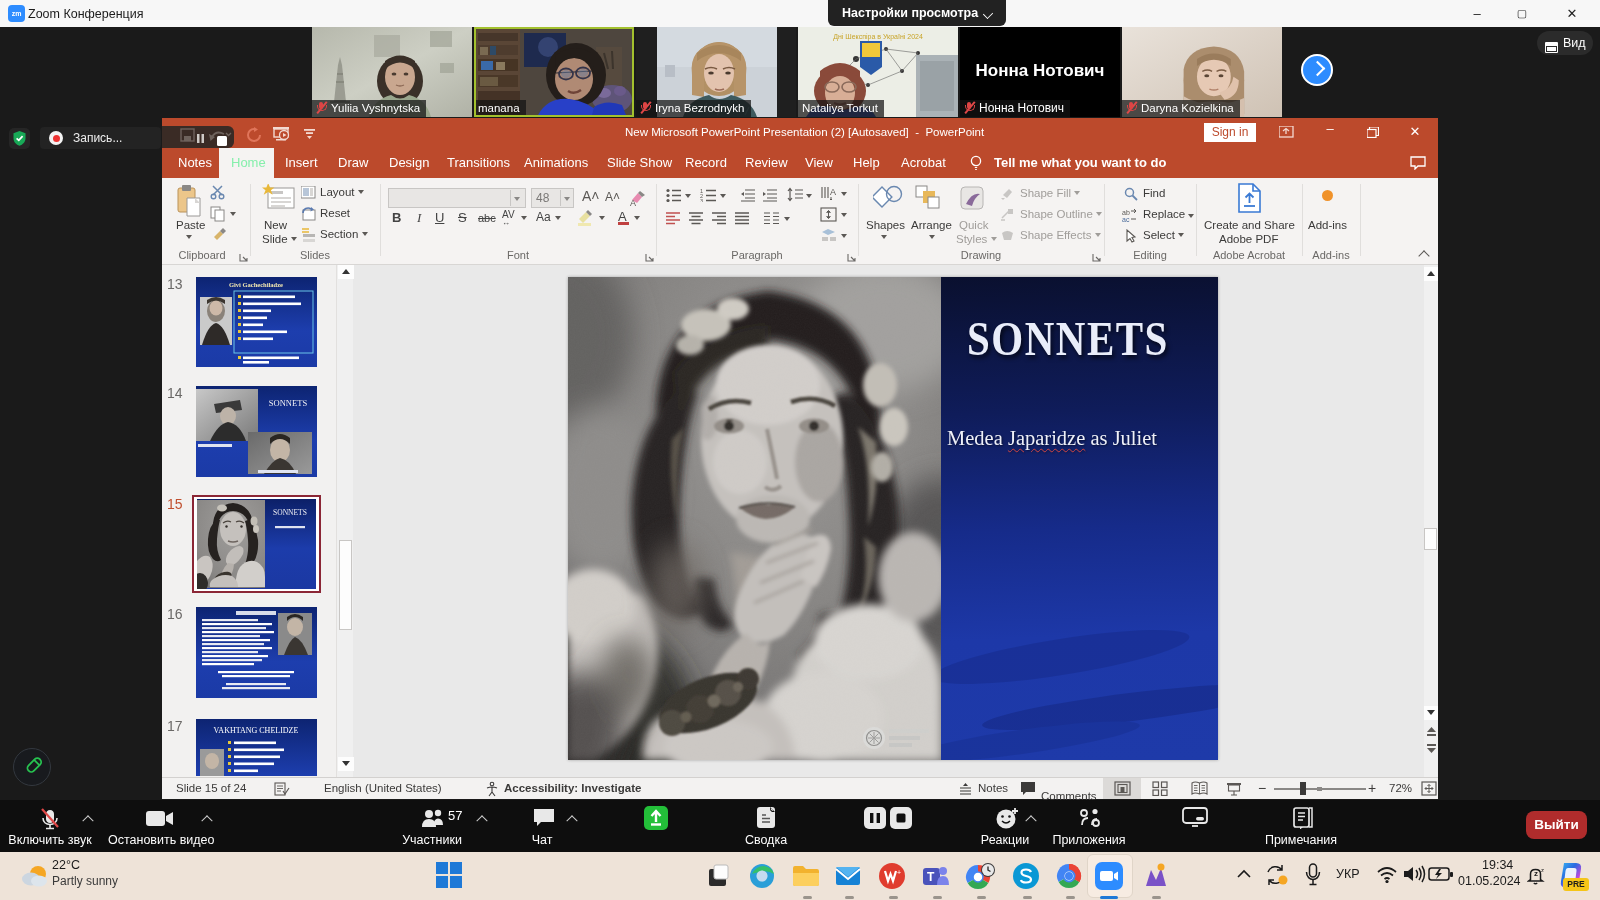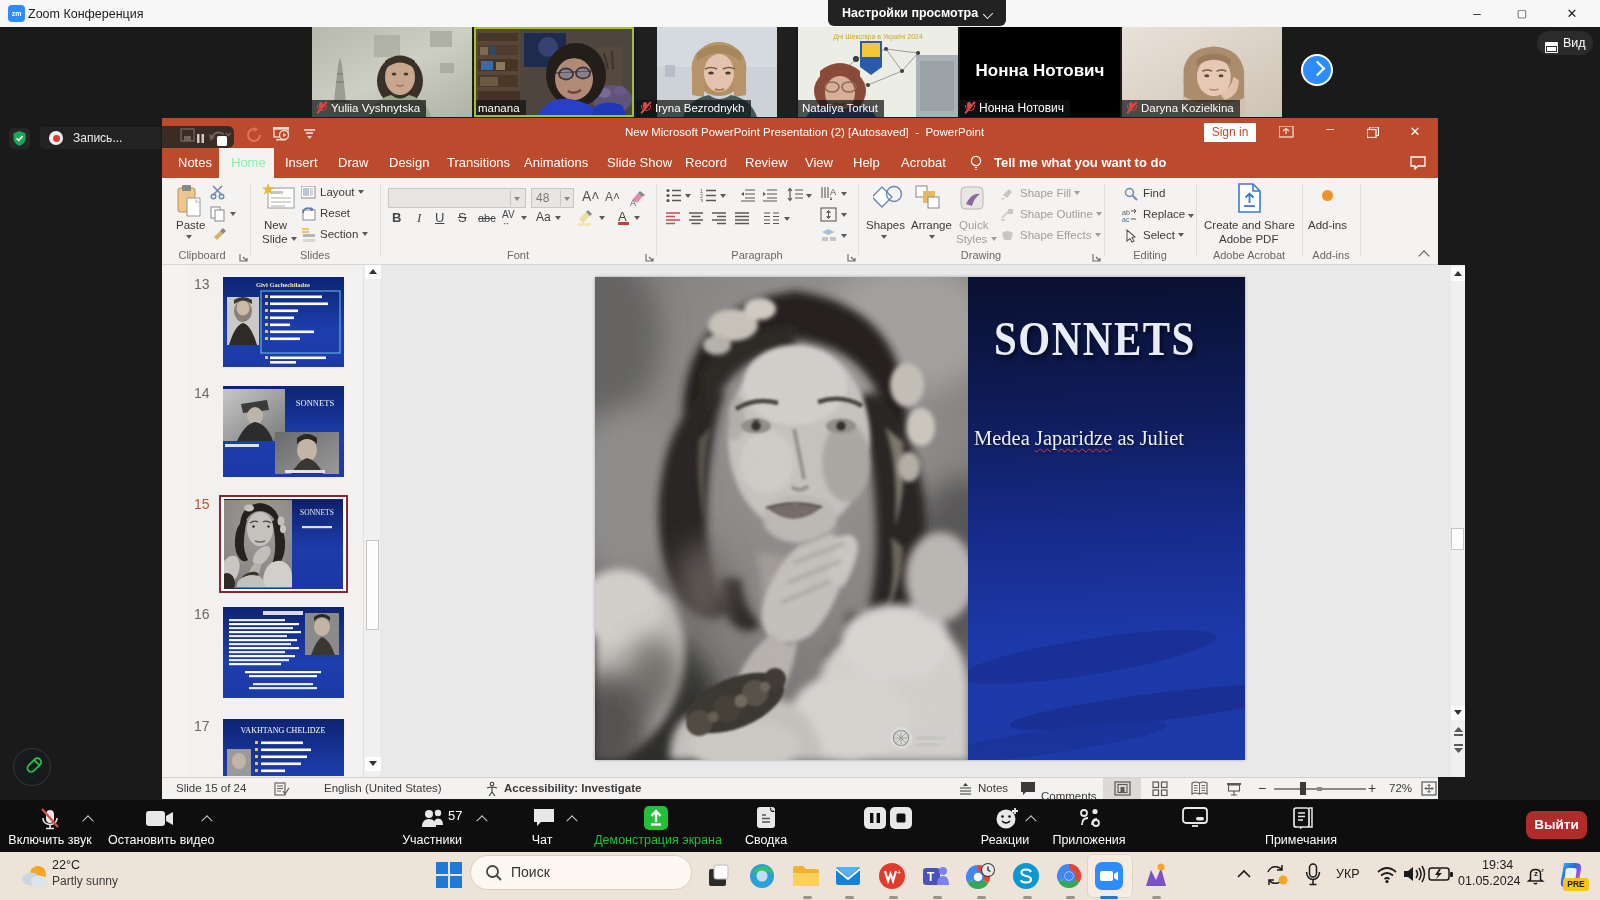--- a/index.html
+++ b/index.html
@@ -32,21 +32,21 @@
 
 .ppt{left:162px;top:118px;width:1276px;height:681px;background:#f5f3f2;}
 .ptitle{left:0;top:0;width:1276px;height:30px;background:#bc4a2c;}
 .ptabs{left:0;top:30px;width:1276px;height:30px;background:#bc4a2c;}
 .tab{position:absolute;top:0;height:30px;color:#fff;font-size:13px;line-height:30px;}
 .ribbon{left:0;top:60px;width:1276px;height:87px;background:#f5f3f2;border-bottom:1px solid #d8d6d4;box-sizing:border-box;}
 .rtxt{position:absolute;font-size:11.5px;color:#3b3a39;white-space:nowrap;}
 .rcaret{position:absolute;width:0;height:0;border-left:3.5px solid transparent;border-right:3.5px solid transparent;border-top:4px solid #5b5855;}
 .glabel{position:absolute;bottom:3px;font-size:11px;color:#6a6866;width:100%;text-align:center;}
 .gsep{position:absolute;top:6px;bottom:8px;width:1px;background:#e0dedc;}
-.content{left:0;top:147px;width:1276px;height:512px;background:#e9e9e9;margin-left:27px;}
+.content{left:0;top:147px;width:1276px;height:512px;background:#e9e9e9;}
 .panel{left:0;top:0;width:174px;height:512px;background:#f2f1f0;}
 .pscroll{left:174px;top:0;width:17px;height:512px;background:#f0f0f0;border-left:1px solid #e2e0de;box-sizing:border-box;}
 .mscroll{left:1262px;top:0;width:14px;height:512px;background:#f0f0f0;}
 .pstatus{left:0;top:659px;width:1276px;height:22px;background:#f3f2f1;border-top:1px solid #d3d1cf;box-sizing:border-box;color:#3b3a39;font-size:11.5px;}
 .snum{position:absolute;left:5px;font-size:14px;color:#6a6866;}
 .thumb{position:absolute;left:34px;width:121px;background:#1c3fae;overflow:hidden;}
 
 .zbar{left:0;top:800px;width:1600px;height:52px;background:#0e0e0e;color:#fff;}
 .zitem{position:absolute;top:0;height:52px;text-align:center;font-size:12.5px;color:#fdfdfd;}
 .zlab{position:absolute;bottom:5px;width:100%;left:0;white-space:nowrap;text-align:center;}
@@ -991,23 +991,20 @@
       </svg>
     <div class="zcaret" style="left:568px;"></div>
     <div class="zitem" style="left:492px;width:100px;">
         <div class="zlab">Чат</div>
       </div>
     <svg class="abs" style="left:644px;top:6px;" width="24" height="24">
         <rect x="0" y="0" width="24" height="24" rx="5" fill="#23bf39"></rect>
         <path d="M12 5.5 L12 16 M7.5 10 L12 5 L16.5 10" stroke="#fff" stroke-width="2.4" fill="none"></path>
         <path d="M7 18.5 L17 18.5" stroke="#fff" stroke-width="2.4"></path>
       </svg>
-    <div class="zitem" style="left:594px;width:128px;color:#23bf39;">
-        <div class="zlab" style="color:#23bf39;">Демонстрация экрана</div>
-      </div>
     <svg class="abs" style="left:756px;top:6px;" width="22" height="24">
         <rect x="1" y="1" width="18" height="21" rx="3" fill="#e8e8e8"></rect>
         <path d="M14 1 L19 6 L14 6 Z" fill="#0e0e0e"></path>
         <path d="M6 9 L10 9 M6 12.5 L14 12.5 M6 16 L14 16" stroke="#555" stroke-width="1.4"></path>
         <path d="M13 4 L15.5 6.5 M14.8 2.6 L16.8 4.6" stroke="#e8e8e8" stroke-width="1.2"></path>
       </svg>
     <div class="zitem" style="left:716px;width:100px;">
         <div class="zlab">Сводка</div>
       </div>
     <svg class="abs" style="left:864px;top:7px;" width="22" height="22">
@@ -1066,27 +1063,20 @@
         <ellipse cx="21" cy="21" rx="8" ry="5.5" fill="#dde5ec"></ellipse>
       </svg>
     <div class="tray" style="left:52px;top:6px;font-size:12.5px;">22°C</div>
     <div class="tray" style="left:52px;top:22px;font-size:12px;color:#3a3a3a;">Partly sunny</div>
     <svg class="abs tbicon" style="left:436px;top:10px;" width="26" height="26">
         <rect x="0" y="0" width="12" height="12" fill="#1e79d7"></rect>
         <rect x="14" y="0" width="12" height="12" fill="#1e79d7"></rect>
         <rect x="0" y="14" width="12" height="12" fill="#1e79d7"></rect>
         <rect x="14" y="14" width="12" height="12" fill="#1e79d7"></rect>
       </svg>
-    <div class="abs" style="left:470px;top:3px;width:222px;height:35px;background:#fdf8f2;border:1px solid #d8cfc4;border-radius:18px;box-sizing:border-box;">
-      <svg class="abs" style="left:14px;top:8px;" width="18" height="18">
-          <circle cx="7.5" cy="7.5" r="5.5" fill="none" stroke="#444" stroke-width="1.8"></circle>
-          <path d="M11.5 11.5 L16 16" stroke="#444" stroke-width="1.8"></path>
-        </svg>
-      <div class="abs" style="left:40px;top:8px;font-size:14px;color:#333;">Поиск</div>
-    </div>
     <svg class="abs tbicon" style="left:700px;">
         <rect x="9" y="9" width="17" height="17" rx="2" fill="#2b2b2b"></rect>
         <rect x="14" y="5" width="14" height="14" rx="2" fill="#fdfdfd" stroke="#bbb"></rect>
       </svg>
     <svg class="abs tbicon" style="left:746px;" width="32" height="32">
         <circle cx="16" cy="16" r="12" fill="#2a9fd8"></circle>
         <path d="M6 14 Q10 6 18 6 Q26 7 28 14 Q22 10 14 12 Q8 13 6 14 Z" fill="#35c06a"></path>
         <circle cx="16" cy="16" r="5.5" fill="#fff"></circle>
         <circle cx="16" cy="16" r="5.5" fill="#1a6fc0" opacity=".25"></circle>
       </svg>

